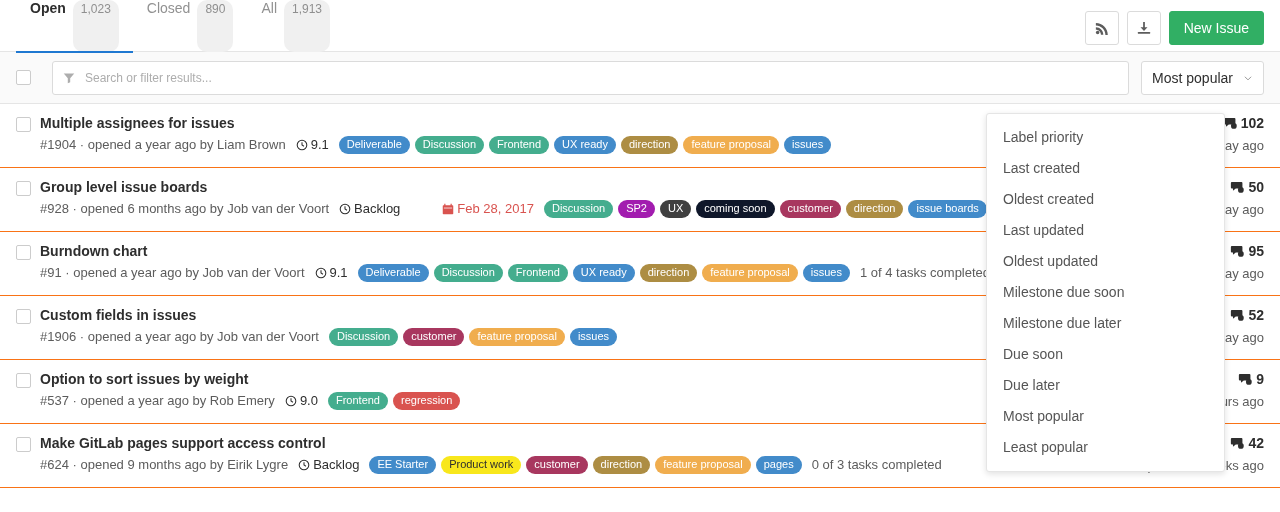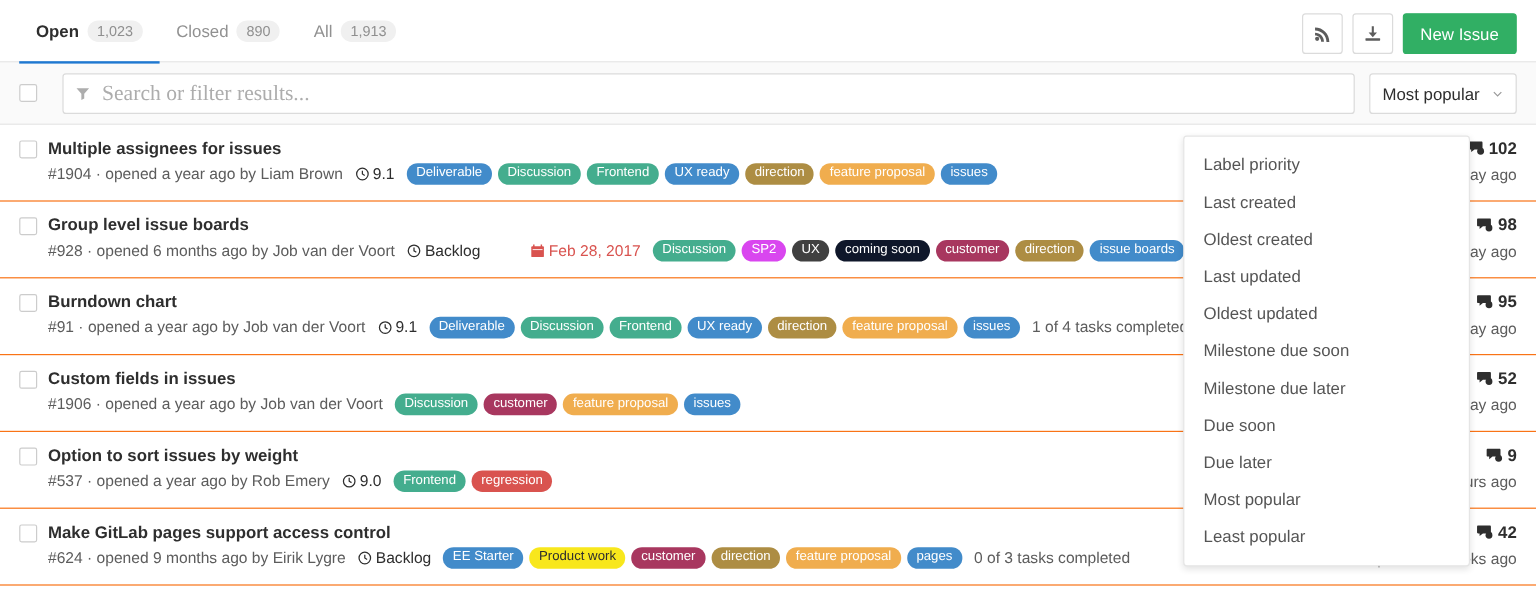--- a/index.html
+++ b/index.html
@@ -17,22 +17,22 @@
   .tabbar {
     position: relative;
     height: 52px;
     border-bottom: 1px solid #e5e5e5;
     display: flex;
     align-items: flex-start;
     padding: 0 16px;
   }
   .tabs { display: flex; align-items: center; height: 52px; }
   .tab {
-    display: flex; align-items: center; gap: 7px;
-    height: 52px; padding: 12px 14px;
+    display: flex; gap: 7px;
+    height: 52px; padding: 0 14px;
     font-size: 14px; color: #919191;
     cursor: pointer; position: relative;
     white-space: nowrap;
   }
   .tab.active { color: #2e2e2e; font-weight: bold; }
   .tab.active::after {
     content: ""; position: absolute; left: 0; right: 0; bottom: -1px;
     height: 2px; background: #1f78d1;
   }
   .tab .count {
@@ -77,22 +77,22 @@
     height: 34px;
     background: #fff;
     border: 1px solid #dbdbdb;
     border-radius: 3px;
     display: flex; align-items: center;
     padding: 0 10px; gap: 8px;
     margin-left: 9px;
   }
   .search-input {
     border: 0; outline: 0; flex: 1;
-    font-size: 18px; color: #000000;
-    font-family: Liberation Serif, serif;
+    font-size: 12px; color: #000000;
+    font-family: Liberation Sans, sans-serif;
     background: transparent;
   }
   .search-input::placeholder { color: #adadad; }
   .sort-btn {
     height: 34px; min-width: 118px;
     border: 1px solid #dbdbdb; border-radius: 3px; background: #fff;
     display: flex; align-items: center; justify-content: space-between;
     gap: 10px; padding: 0 10px; font-size: 14px; color: #2e2e2e;
     cursor: pointer;
   }
@@ -294,39 +294,39 @@
                   <rect x="1" y="3" width="14" height="12" rx="1"></rect>
                   <rect x="3" y="1" width="1.6" height="3.2"></rect>
                   <rect x="11.4" y="1" width="1.6" height="3.2"></rect>
                   <rect x="2.5" y="6.2" width="11" height="1" fill="#fff"></rect>
                 </svg>
               </span>
               <span>Feb 28, 2017</span>
             </span>
             <span class="labels">
               <span class="label" style="background:#44ad8e;color:#fff">Discussion</span>
-              <span class="label" style="background:#d946ef;color:#fff">SP2</span>
+              <span class="label" style="background:#a21caf;color:#fff">SP2</span>
               <span class="label" style="background:#404040;color:#fff">UX</span>
               <span class="label" style="background:#0f172a;color:#fff">coming soon</span>
               <span class="label" style="background:#a8375f;color:#fff">customer</span>
               <span class="label" style="background:#ad8d43;color:#fff">direction</span>
               <span class="label" style="background:#428bca;color:#fff">issue boards</span>
             </span>
           </div>
         </div>
         <div class="issue-side">
           <div class="counters">
             <span class="counter">
               <span>
                 <svg width="14" height="14" viewBox="0 0 16 16" fill="#2e2e2e">
                   <path d="M1 2.3h11.2c.6 0 1 .5 1 1v5.4c0 .6-.4 1-1 1H5.6L2.4 12.3V9.7H1c-.6 0-1-.4-1-1V3.3c0-.5.4-1 1-1z" transform="translate(1 0)"></path>
                   <circle cx="12.4" cy="11.4" r="3.3"></circle>
                 </svg>
               </span>
-              <span>98</span>
+              <span>50</span>
             </span>
           </div>
           <div class="updated">updated a day ago</div>
         </div>
       </div>
       <div class="issue-row">
         <div class="checkbox"></div>
         <div class="issue-main">
           <div class="issue-title">Burndown chart</div>
           <div class="issue-meta">

